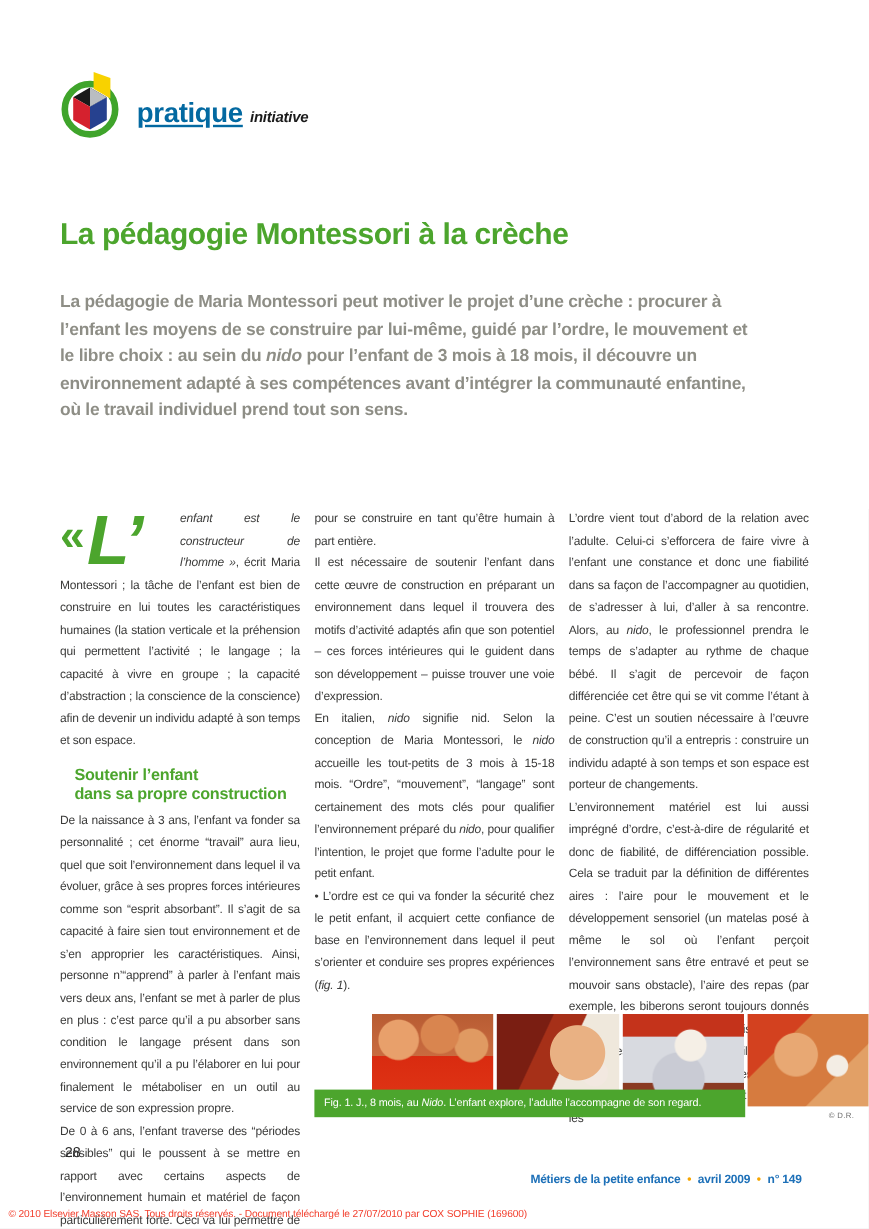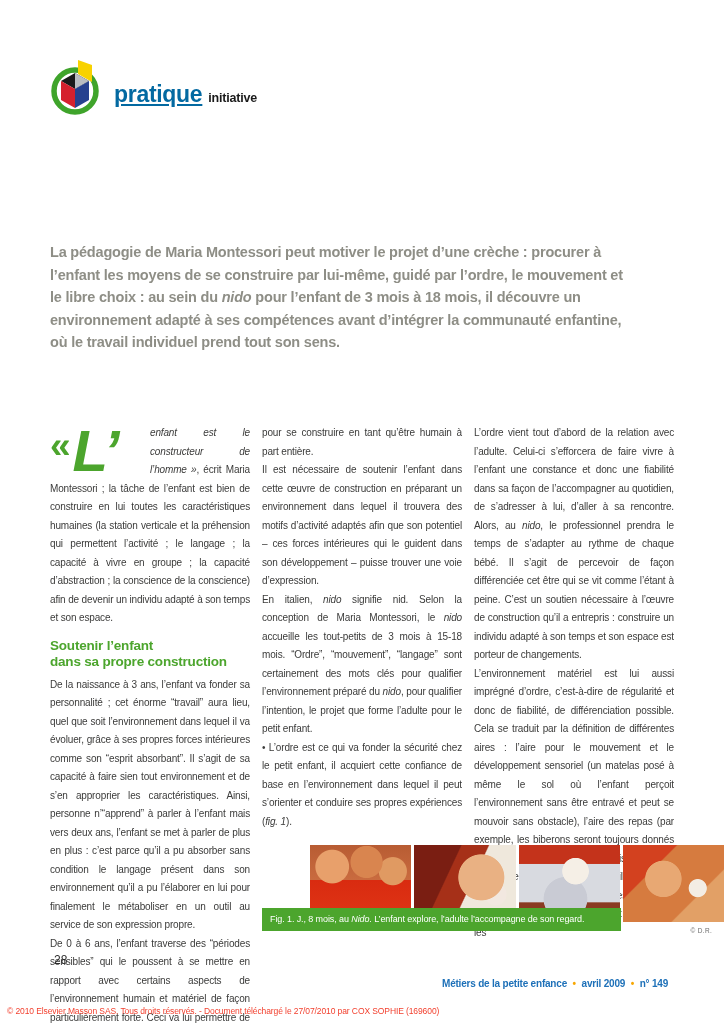--- a/index.html
+++ b/index.html
@@ -6,41 +6,41 @@
   .page{
     position:relative;width:724px;height:1024px;margin:0 auto;
     background:#ffffff;overflow:hidden;
     font-family:"Liberation Sans",sans-serif;color:#3B3B3A;
   }
   
   .brand-row{position:absolute;left:50px;top:58px;display:flex;align-items:center;}
   .brand-logo{width:52px;height:58px;flex:0 0 auto;}
   .brand-text{margin-left:12px;margin-top:14px;white-space:nowrap;}
   .brand-name{color:#0369a1;font-weight:bold;font-size:23px;letter-spacing:-0.3px;text-decoration:underline;}
-  .brand-suffix{color:#1a1a1a;font-weight:bold;font-size:12.5px;margin-left:6px;letter-spacing:-0.2px;}
+  .brand-suffix{color:#1a1a1a;font-weight:bold;font-size:12.5px;margin-left:6px;letter-spacing:-0.2px;font-style:italic;}
   
   .article-title{
     position:absolute;left:50px;top:181px;width:620px;margin:0;
     color:#4CA52D;font-size:25px;font-weight:bold;letter-spacing:-0.4px;
   }
   .lead{
     position:absolute;left:50px;top:241px;width:588px;margin:0;
     color:#8E8E86;font-size:14.5px;font-weight:bold;line-height:22.5px;letter-spacing:-0.2px;
   }
   .lead .it{font-style:italic;}
   
   .columns{
     position:absolute;left:50px;top:424px;width:624px;
     display:flex;gap:12px;
   }
   .col{width:200px;flex:0 0 200px;font-size:10px;letter-spacing:-0.15px;line-height:18.5px;text-align:justify;}
   .col p{margin:0;}
   .col .it{font-style:italic;}
   .col h3{
-    margin:10px 0 5px 0;color:#4CA52D;font-size:13.5px;line-height:16.5px;
+    margin:10px 0 5px 12px;color:#4CA52D;font-size:13.5px;line-height:16.5px;
     font-weight:bold;letter-spacing:-0.2px;text-align:left;
   }
   
   .dropcap-wrap{
     float:left;width:97px;height:52px;margin:2px 3px 0 0;
     color:#4CA52D;display:flex;align-items:flex-start;
   }
   .guillemet{font-size:37px;font-weight:bold;line-height:40px;letter-spacing:-2px;}
   .dropcap-letter{font-size:58px;font-weight:bold;font-style:italic;line-height:50px;margin-left:4px;}
   
@@ -96,20 +96,21 @@
       <polygon points="25,15 39,23 25,31 11,23" fill="#1A1A1A"></polygon>
       <polygon points="25,15 39,23 25,31" fill="#B9BDC1"></polygon>
       <polygon points="11,23 25,31 25,50 11,42" fill="#D5212E"></polygon>
       <polygon points="39,23 25,31 25,50 39,42" fill="#26418F"></polygon>
     </svg>
     <div class="brand-text">
       <span class="brand-name">pratique</span><span class="brand-suffix">initiative</span>
     </div>
   </div>
 
+  <h1 class="article-title">La pédagogie Montessori à la crèche</h1>
 
   <p class="lead"><span>La pédagogie de Maria Montessori peut motiver le projet d’une crèche : procurer à l’enfant les moyens de se construire par lui-même, guidé par l’ordre, le mouvement et le libre choix : au sein du </span><span class="it">nido</span><span> pour l’enfant de 3 mois à 18 mois, il découvre un environnement adapté à ses compétences avant d’intégrer la communauté enfantine, où le travail individuel prend tout son sens.</span></p>
 
   <div class="columns">
 
     <div class="col">
       <p>
         <span class="dropcap-wrap">
             <span class="guillemet">«</span>
             <span class="dropcap-letter">L’</span>

